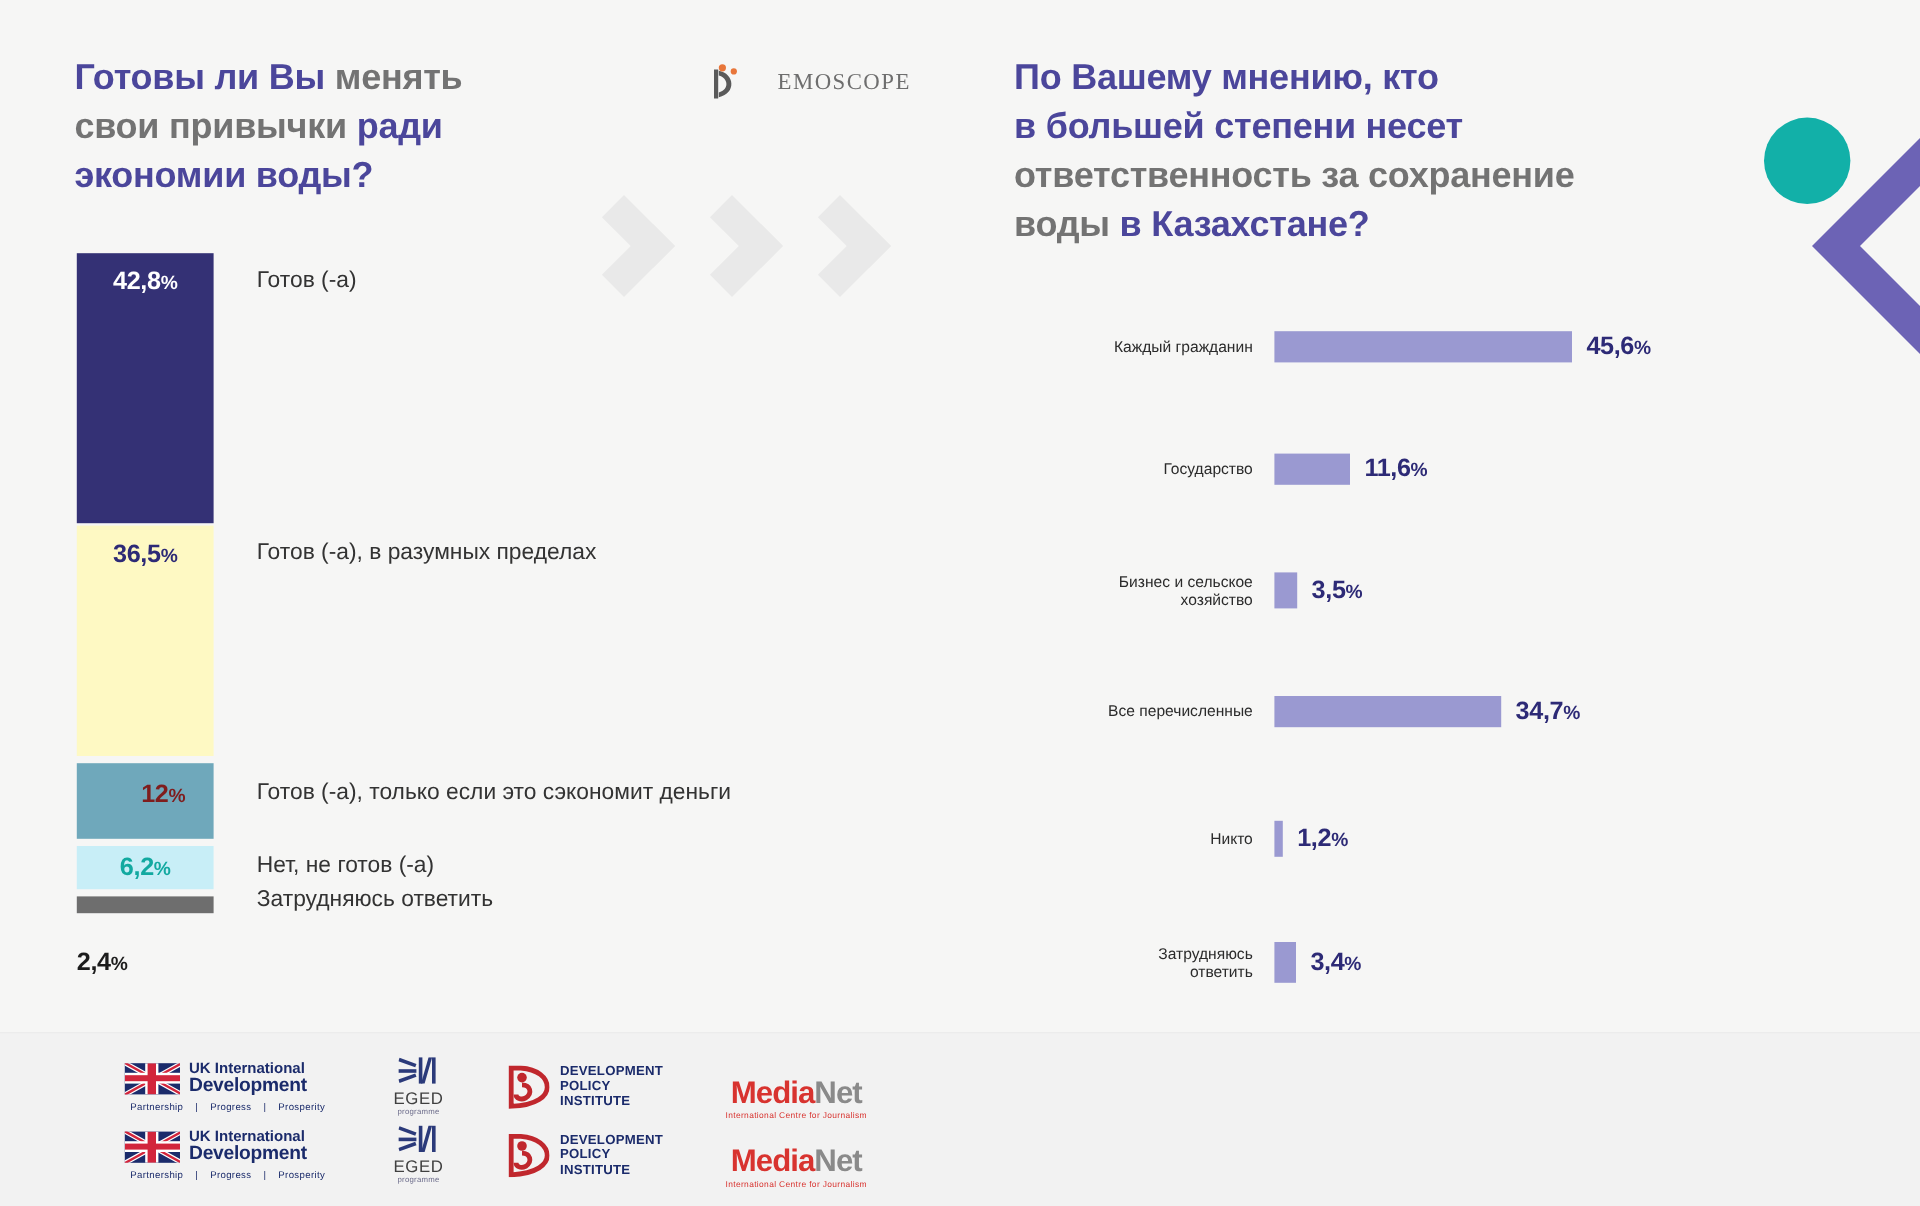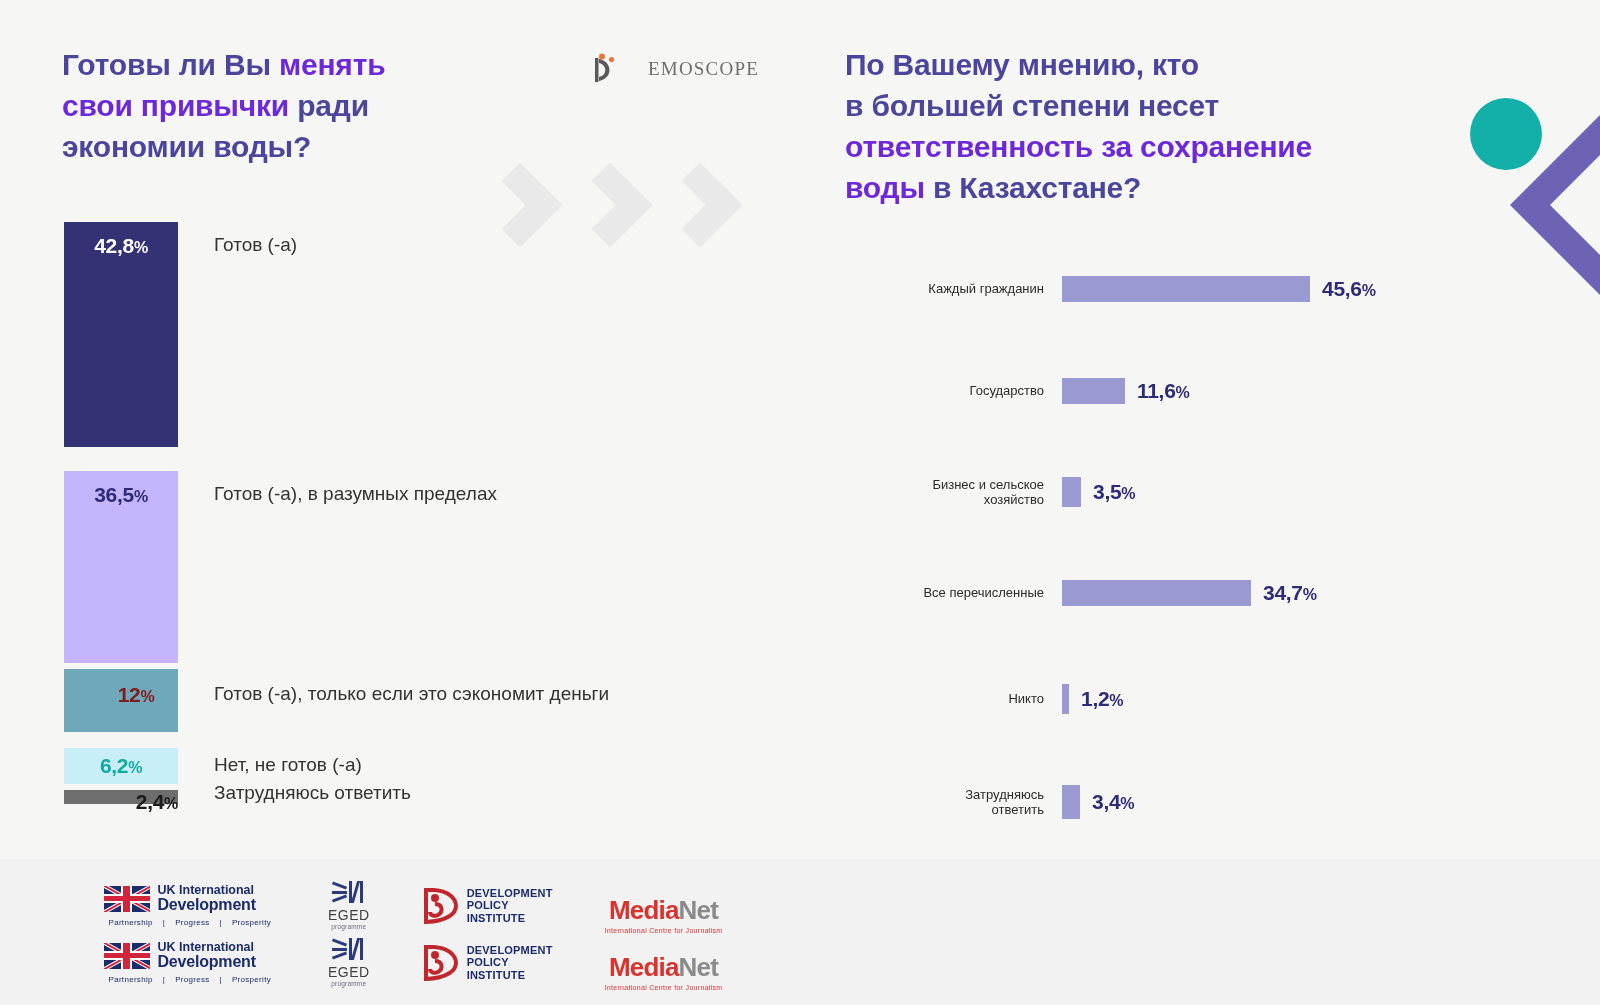--- a/index.html
+++ b/index.html
@@ -46,48 +46,48 @@
   .panel-left{ left:0; width:800px; }
   .panel-right{ left:800px; width:800px; }
 
   .title{
     position:absolute; left:62px; top:44px;
     font-size:30px; font-weight:bold; line-height:1.37;
     width:430px; letter-spacing:-0.2px;
   }
   .panel-right .title{ left:45px; width:580px; }
   .t-purple{ color:#4b469b; }
-  .t-teal{ color:#6d28d9; }
+  .t-teal{ color:#737373; }
 
   
   .demoscope{
     position:absolute; display:flex; align-items:center; gap:1px;
   }
   .ds-left{ left:590px; top:52px;gap:24px; }
   .ds-d{ position:relative; width:34px; height:34px; }
   .ds-d svg{ position:absolute; left:0; top:0; }
   .ds-word{
     font-size:19px; letter-spacing:1.2px; color:#6e6e6e;
     font-family:"Liberation Serif", serif;
   }
 
   
-  .stack{ position:absolute; left:64px; top:222px; width:108px; }
+  .stack{ position:absolute; left:64px; top:211px; width:108px; }
   .sbar{ position:relative; width:114px; display:flex; align-items:flex-start; }
   .sbar .val{
     font-size:21px; font-weight:bold; width:100%;
     text-align:center; padding-top:12px; letter-spacing:-0.3px;
   }
   .sbar .val .pc{ font-size:16px; font-weight:bold; }
   .sbar-label{
     position:absolute; left:150px; white-space:nowrap;
     font-size:19px; color:#333; font-weight:normal;
   }
   .val-below{
-    position:absolute; left:64px; width:114px; text-align:right;
+    position:absolute; left:64px; width:114px; text-align:left;
     font-size:21px; font-weight:bold; color:#1c1c1c; letter-spacing:-0.3px;
   }
   .val-below .pc{ font-size:16px; }
 
   
   .hrow{ position:absolute; left:0; width:800px; display:flex; align-items:center; }
   .hrow .cat{
     width:262px; text-align:right; padding-right:18px;
     font-size:13px; color:#2b2b2b; line-height:1.18;
   }
@@ -181,31 +181,31 @@
       <div class="ds-word">EMOSCOPE</div>
     </div>
 
     <div class="stack">
 
       <div class="sbar" style="height:225px; background:#343175;">
         <div class="val" style="color:#ffffff;"><span>42,8</span><span class="pc">%</span></div>
         <div class="sbar-label" style="top:12px; color:#333;">Готов (-а)</div>
       </div>
 
-      <div class="sbar" style="height:192px; background:#c4b5fd; margin-top:24px;">
+      <div class="sbar" style="height:192px; background:#fef9c3; margin-top:2px;">
         <div class="val" style="color:#2d2a76;"><span>36,5</span><span class="pc">%</span></div>
         <div class="sbar-label" style="top:12px;">Готов (-а), в разумных пределах</div>
       </div>
 
       <div class="sbar" style="height:63px; background:#6fa8bb; margin-top:6px;">
         <div class="val" style="color:#7f1d1d; padding-top:14px;margin-left:30px;"><span>12</span><span class="pc">%</span></div>
         <div class="sbar-label" style="top:14px;">Готов (-а), только если это сэкономит деньги</div>
       </div>
 
-      <div class="sbar" style="height:36px; background:#c8eef7; margin-top:16px;">
+      <div class="sbar" style="height:36px; background:#c8eef7; margin-top:6px;">
         <div class="val" style="color:#12a9a0; padding-top:6px;"><span>6,2</span><span class="pc">%</span></div>
         <div class="sbar-label" style="top:6px;">Нет, не готов (-а)</div>
       </div>
 
       <div class="sbar" style="height:14px; background:#6e6e6e; margin-top:6px;">
         <div class="sbar-label" style="top:-8px;">Затрудняюсь ответить</div>
       </div>
     </div>
 
     <div class="val-below" style="top:790px;"><span>2,4</span><span class="pc">%</span></div>

